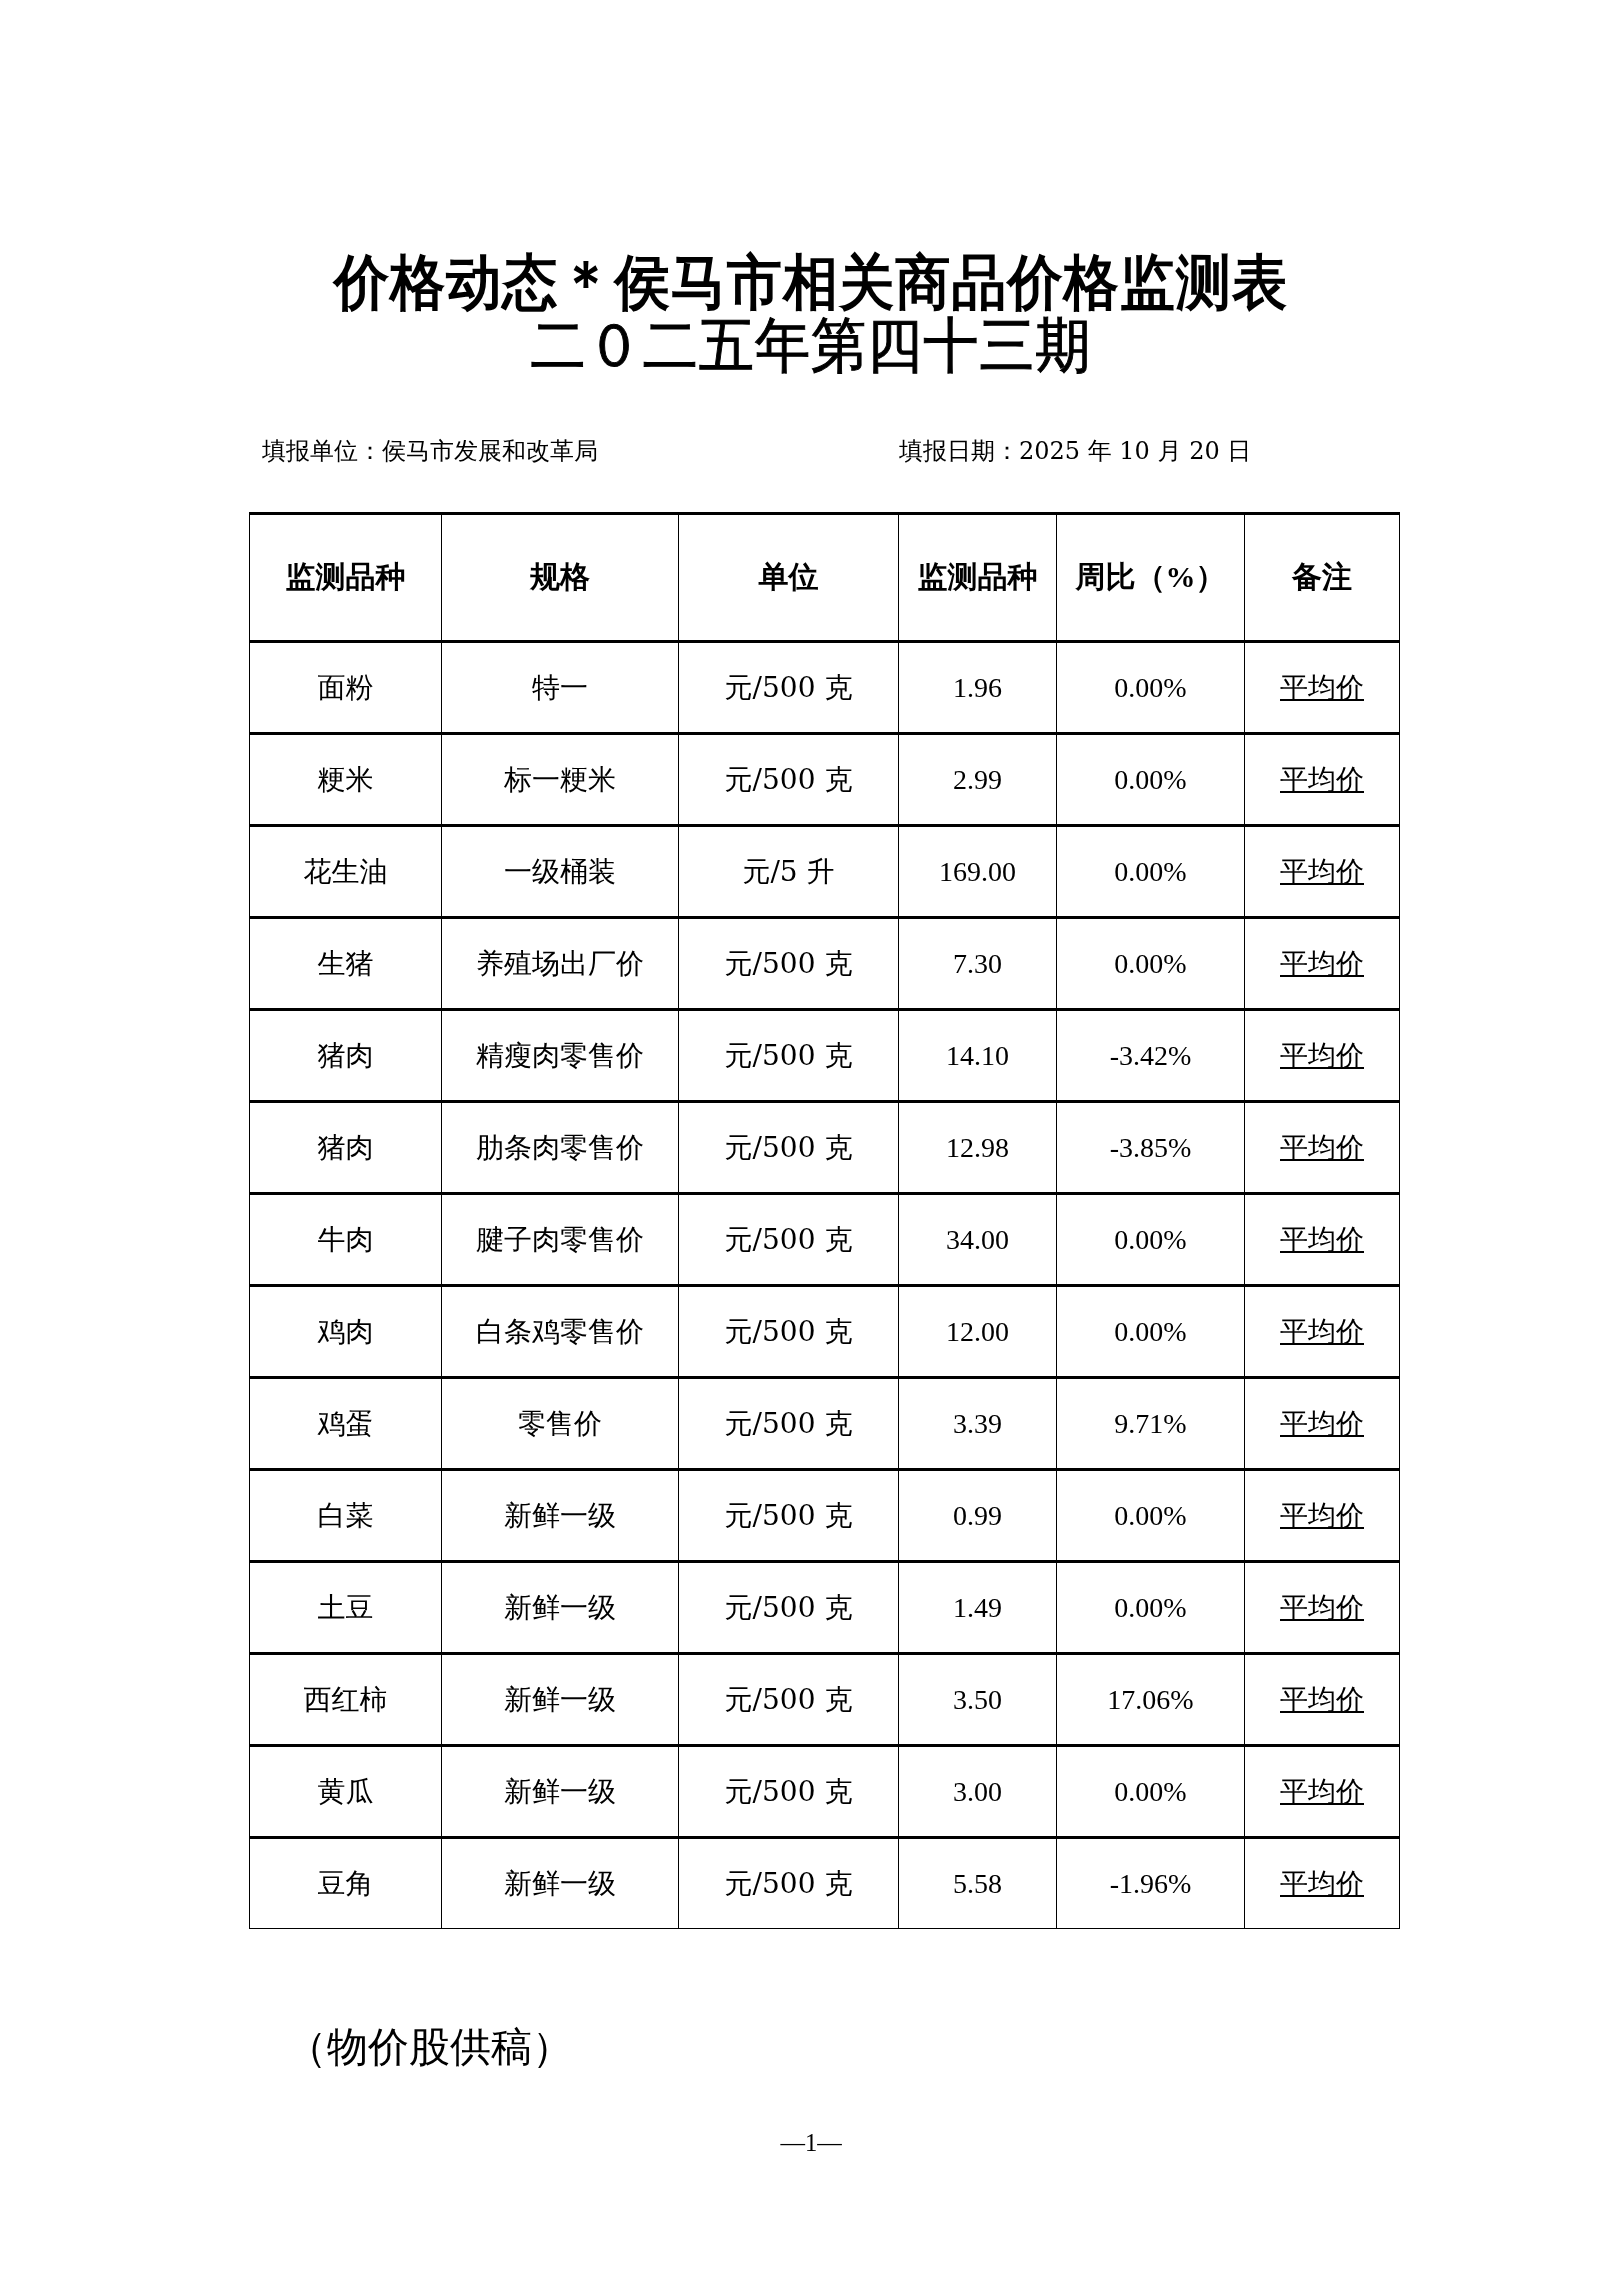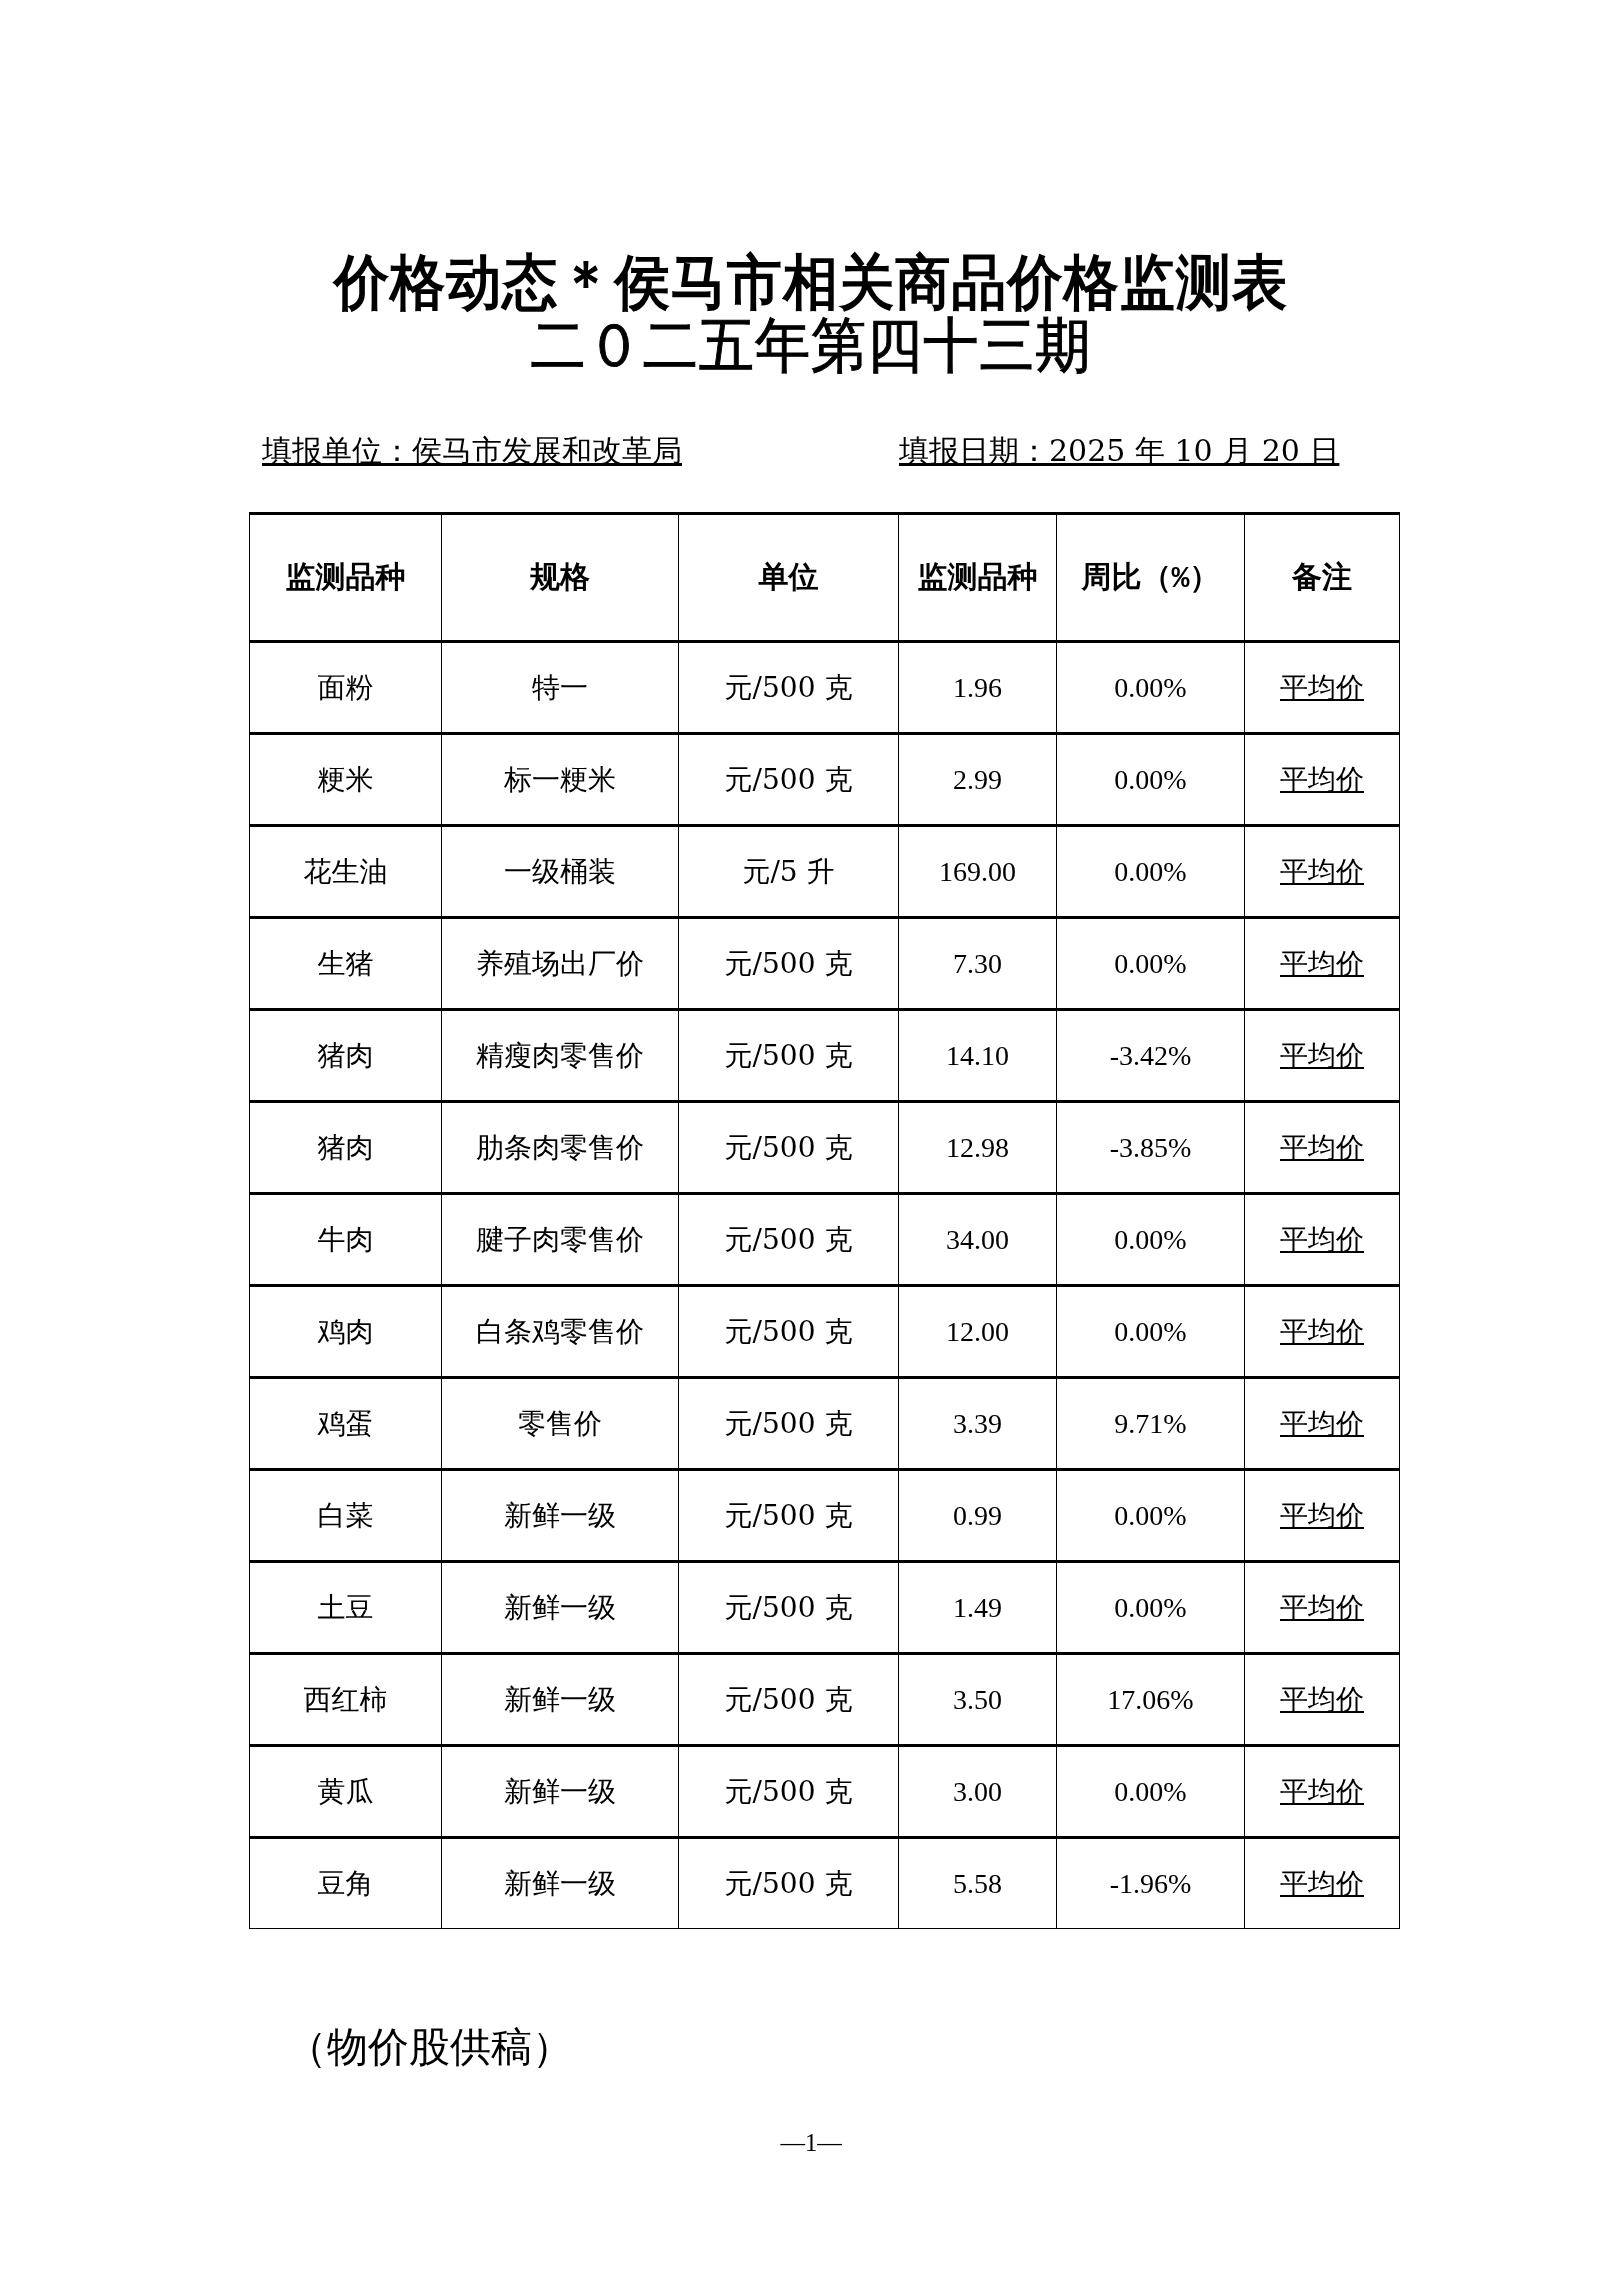--- a/index.html
+++ b/index.html
@@ -9,35 +9,35 @@
   }
   .title {
     position: absolute; left: 0; width: 1622px; text-align: center;
     font-family: "DejaVu Sans", "Liberation Sans", sans-serif;
     font-weight: bold; font-size: 60px; line-height: 66px; letter-spacing: 1px;
     transform: scaleX(0.92);
   }
   .title.l1 { top: 249px; }
   .title.l2 { top: 312px; font-weight: normal; -webkit-text-stroke: 1px #000; }
   .meta {
-    position: absolute; top: 433px; font-size: 30px; line-height: 36px; white-space: nowrap; text-decoration: underline;
+    position: absolute; top: 433px; font-size: 24px; line-height: 36px; white-space: nowrap;
   }
   .meta.left { left: 262px; }
   .meta.right { left: 899px; }
   table.prices {
     position: absolute; left: 249px; top: 512px; width: 1150px;
     border-collapse: collapse; table-layout: fixed;
   }
   table.prices td, table.prices th {
     border: 1.5px solid #000; text-align: center; vertical-align: middle; padding: 0;
     font-weight: normal;
   }
   table.prices tr { border-top: 3.1px solid #000; }
   table.prices th {
-    height: 125px; font-family: Liberation Mono, monospace;
+    height: 125px; font-family: Liberation Serif, serif;
     font-weight: bold; font-size: 30px;
   }
   table.prices td { height: 89px; font-size: 28px; }
   td.num { font-family: Liberation Serif, serif; font-size: 25.6px; }
   td.pct { font-family: "Liberation Serif", "DejaVu Serif", serif; font-size: 31px; }
   td.note { font-size: 32px; text-decoration: underline; }
   .footnote { position: absolute; left: 286px; top: 2024px; font-size: 41px; line-height: 46px; }
   .pageno { position: absolute; left: 0; width: 1622px; top: 2129px; text-align: center;
     font-family: "Liberation Serif", serif; font-size: 24.5px; }
 </style>

